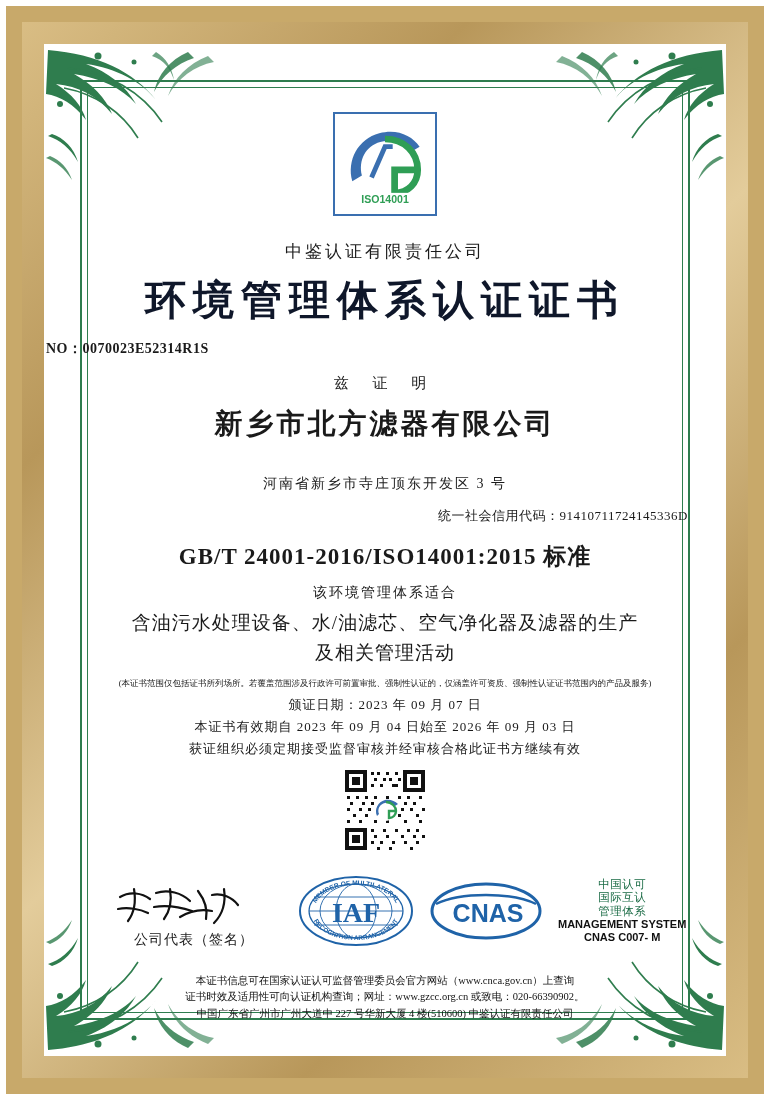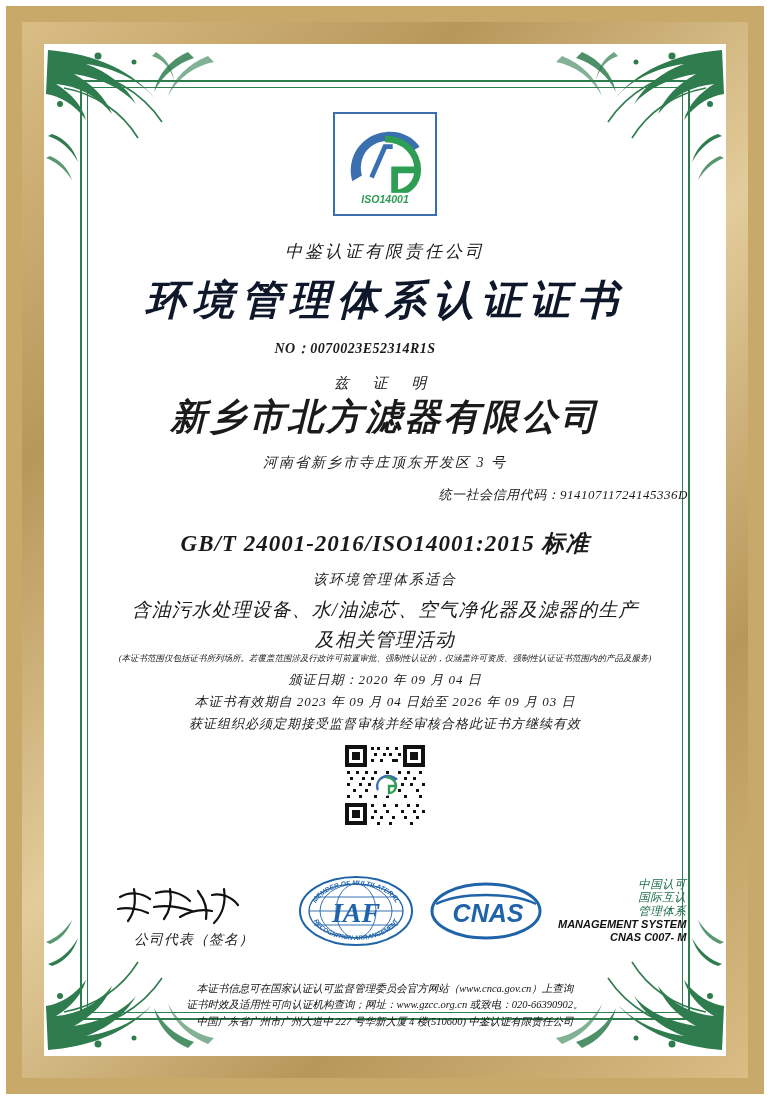--- a/index.html
+++ b/index.html
@@ -14,21 +14,20 @@
     overflow: hidden;
   }
 
   
   .cert {
     position: relative;
     width: 770px;
     height: 1100px;
     box-sizing: border-box;
     background: #ffffff;
-    font-style: italic;
   }
   .frame-outer {
     position: absolute;
     left: 6px; top: 6px; right: 6px; bottom: 6px;
     box-sizing: border-box;
     border: 16px solid #c8a96a;
     background: linear-gradient(135deg,#d9bd84 0%,#b8975a 25%,#e3cc9b 50%,#b8975a 75%,#d9bd84 100%);
     padding: 0;
   }
   .frame-inner-white {
@@ -104,40 +103,41 @@
     letter-spacing: 7px;
     color: #0f172a;
   }
 
   .cert-no {
     margin-top: 12px;
     font-family: "Liberation Serif", serif;
     font-size: 14px;
     font-weight: bold;
     letter-spacing: 0.5px;
-    text-align: center;
+    text-align: left;
     padding-right: 60px;
   }
 
   .hereby {
     margin-top: 16px;
     font-family: "Liberation Serif", serif;
     font-size: 15px;
     letter-spacing: 10px;
   }
 
   .company {
-    font-family: "Liberation Serif", serif;
-    font-size: 36px;
+    margin-top: 12px;
+    font-family: "Liberation Serif", serif;
+    font-size: 28px;
     font-weight: bold;
     letter-spacing: 3px;
   }
 
   .address {
-    margin-top: 12px;
+    margin-top: 32px;
     font-family: "Liberation Serif", serif;
     font-size: 14px;
     letter-spacing: 2px;
   }
 
   .credit-code {
     margin-top: 14px;
     font-family: "Liberation Serif", serif;
     font-size: 13px;
     text-align: right;
@@ -146,21 +146,21 @@
   }
 
   .conform-label {
     margin-top: 12px;
     font-family: "Liberation Serif", serif;
     font-size: 14px;
     letter-spacing: 3px;
   }
 
   .standard {
-    margin-top: 24px;
+    margin-top: 16px;
     font-family: "Liberation Serif", serif;
     font-size: 23px;
     font-weight: bold;
     letter-spacing: 1px;
   }
 
   .scope-label {
     margin-top: 12px;
     font-family: "Liberation Serif", serif;
     font-size: 14px;
@@ -169,20 +169,21 @@
 
   .scope-line {
     margin-top: 8px;
     font-family: "Liberation Serif", serif;
     font-size: 19px;
     letter-spacing: 1px;
   }
   .scope-line.second { margin-top: 4px; }
 
   .note-small {
+    margin-top: 12px;
     font-family: "Liberation Serif", serif;
     font-size: 8.5px;
     letter-spacing: 0;
     color: #1a1a1a;
   }
 
   .dates {
     font-family: "Liberation Serif", serif;
     font-size: 13px;
     letter-spacing: 1px;
@@ -226,42 +227,42 @@
   .logos-row {
     display: flex;
     align-items: center;
     gap: 16px;
     margin-left: 4px;
     margin-bottom: 2px;
   }
   .iaf-logo { width: 116px; height: 72px; }
   .cnas-logo { width: 118px; height: 62px; }
   .cnas-text {
-    text-align: right;
+    text-align: center;
     font-family: "Liberation Serif", serif;
     line-height: 1.18;
     margin-left: -6px;
   }
   .cnas-cn {
     font-size: 11.5px;
     color: #1a6b45;
     letter-spacing: 0.5px;
   }
   .cnas-en {
     font-family: "Liberation Sans", sans-serif;
     font-size: 11px;
     font-weight: bold;
     letter-spacing: 0;
     color: #111;
   }
 
   .footer {
     position: absolute;
     left: 0; right: 0;
-    bottom: 24px;
+    bottom: 32px;
     font-family: "Liberation Serif", serif;
     font-size: 10.5px;
     line-height: 1.55;
     color: #111;
   }
 </style>
 </head>
 <body>
 
 <div class="cert">
@@ -379,21 +380,21 @@
 
     <div class="standard">GB/T 24001-2016/ISO14001:2015 标准</div>
 
     <div class="scope-label">该环境管理体系适合</div>
 
     <div class="scope-line">含油污水处理设备、水/油滤芯、空气净化器及滤器的生产</div>
     <div class="scope-line second">及相关管理活动</div>
 
     <div class="note-small">(本证书范围仅包括证书所列场所。若覆盖范围涉及行政许可前置审批、强制性认证的，仅涵盖许可资质、强制性认证证书范围内的产品及服务)</div>
 
-    <div class="dates">颁证日期：2020 年 09 月 04 日</div>
+    <div class="dates">颁证日期：2023 年 09 月 07 日</div>
     <div class="dates">本证书有效期自 2023 年 09 月 04 日始至 2026 年 09 月 03 日</div>
     <div class="dates">获证组织必须定期接受监督审核并经审核合格此证书方继续有效</div>
 
     <div class="qr-wrap">
       <div class="qr">
         <svg width="84" height="84" viewBox="0 0 84 84" xmlns="http://www.w3.org/2000/svg">
           <rect width="84" height="84" fill="#ffffff"></rect>
           <g fill="#111111">
             <rect x="2" y="2" width="22" height="22"></rect>
               <rect x="6" y="6" width="14" height="14" fill="#fff"></rect>

